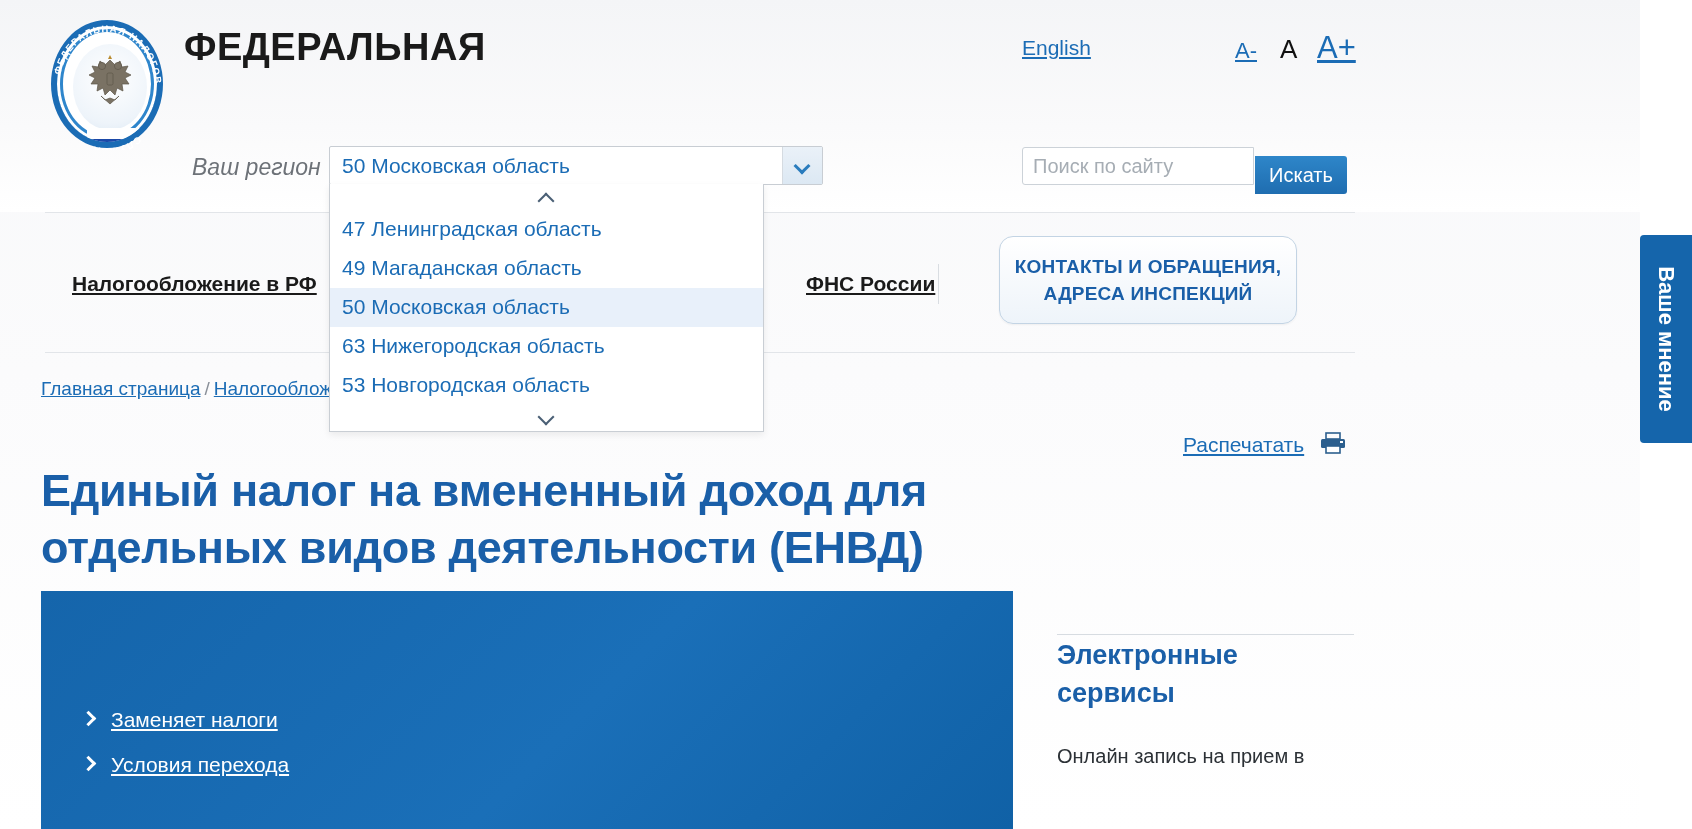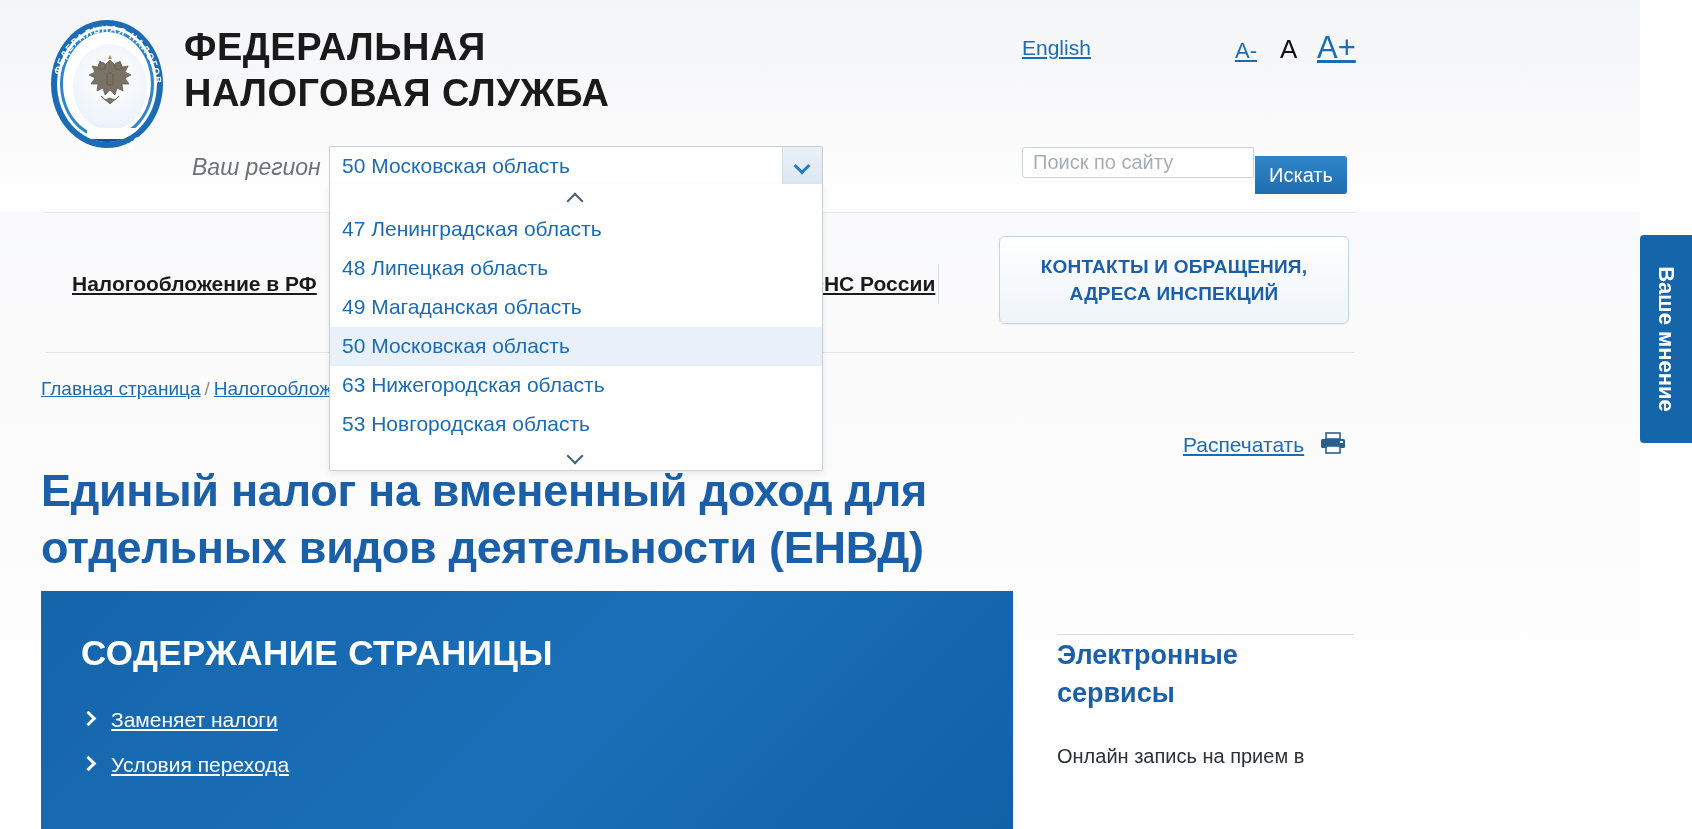--- a/index.html
+++ b/index.html
@@ -159,21 +159,21 @@
     width: 9px; height: 9px;
     border-right: 3px solid #2a7cbd;
     border-bottom: 3px solid #2a7cbd;
     transform: rotate(45deg);
   }
 
   
   .dropdown {
     position: absolute;
     left: 329px; top: 184px;
-    width: 494px;
+    width: 435px;
     background: #ffffff;
     border: 1px solid #c9ced4;
     border-top: none;
     z-index: 50;
     box-shadow: 0 3px 7px rgba(0,0,0,0.07);
   }
   .dd-scroll-up, .dd-scroll-down {
     height: 26px;
     position: relative;
     cursor: pointer;
@@ -205,21 +205,21 @@
     line-height: 28px;
     cursor: pointer;
     white-space: nowrap;
   }
   .dd-item.selected { background: #e8f0fa; }
 
   
   .search-input {
     position: absolute;
     left: 1022px; top: 147px;
-    width: 232px; height: 31px;
+    width: 232px; height: 38px;
     border: 1px solid #ccd2d8;
     border-radius: 3px 0 0 3px;
     background: #ffffff;
     font-size: 20px;
     color: #333;
     padding: 12px 10px;
     outline: none;
     font-family: "Liberation Sans", sans-serif;
   }
   .search-input::placeholder { color: #a6adb4; }
@@ -264,24 +264,24 @@
   .nav-divider {
     position: absolute;
     left: 938px; top: 264px;
     width: 1px; height: 40px;
     background: #d9dde2;
   }
 
   .contacts-btn {
     position: absolute;
     left: 999px; top: 236px;
-    width: 350px; height: 88px;
+    width: 298px; height: 88px;
     background: linear-gradient(180deg,#ffffff 0%, #eef4fa 100%);
     border: 1px solid #c3d4e4;
-    border-radius: 6px;
+    border-radius: 14px;
     box-shadow: 0 1px 2px rgba(0,0,0,0.05);
     cursor: pointer;
   }
   .contacts-btn span {
     display: block;
     text-align: center;
     color: #1a5fa8;
     font-weight: bold;
     font-size: 19px;
     line-height: 27px;
@@ -463,21 +463,20 @@
           <textPath href="#arcTop" startOffset="8%">ФЕДЕРАЛЬНАЯ  НАЛОГОВАЯ</textPath>
         </text>
         <text font-size="9.5" font-family="Liberation Sans, sans-serif" fill="#ffffff" font-weight="bold" letter-spacing="1.2">
           <textPath href="#arcBot" startOffset="30%">СЛУЖБА</textPath>
         </text>
       </svg>
     </div>
 
     <div class="brand">
       <div>ФЕДЕРАЛЬНАЯ</div>
-      <div>НАЛОГОВАЯ СЛУЖБА</div>
     </div>
 
     <div class="english">English</div>
 
     <div class="fontsize">
       <span class="fs-a-minus">A-</span>
       <span class="fs-a">A</span>
       <span class="fs-a-plus">A+</span>
     </div>
 
@@ -515,38 +514,36 @@
   <div class="print-icon">
     <svg width="26" height="22" viewBox="0 0 26 22" aria-hidden="true">
       <rect x="6" y="1" width="14" height="6" fill="none" stroke="#2c5f8e" stroke-width="1.6"></rect>
       <rect x="1" y="7" width="24" height="9" rx="1.5" fill="#2c5f8e"></rect>
       <rect x="6" y="14" width="14" height="7" fill="#ffffff" stroke="#2c5f8e" stroke-width="1.6"></rect>
       <rect x="20" y="9" width="3" height="2" fill="#ffffff"></rect>
     </svg>
   </div>
 
   <div class="toc-box">
-    <div class="toc-title">СОДЕРЖАНИЕ СТРАНИЦЫ</div>
     <div class="toc-list">
       <div class="toc-li">Заменяет налоги</div>
       <div class="toc-li">Условия перехода</div>
     </div>
   </div>
 
   <div class="rc-rule"></div>
   <div class="rc-title">
     <div>Электронные</div>
     <div>сервисы</div>
   </div>
   <div class="rc-text">Онлайн запись на прием в</div>
 
   <div class="dropdown">
     <div class="dd-scroll-up"></div>
     <div class="dd-item">47 Ленинградская область</div>
-    <div class="dd-item">48 Липецкая область</div>
     <div class="dd-item">49 Магаданская область</div>
     <div class="dd-item selected">50 Московская область</div>
     <div class="dd-item">63 Нижегородская область</div>
     <div class="dd-item">53 Новгородская область</div>
     <div class="dd-scroll-down"></div>
   </div>
 
   <div class="right-gap"></div>
   <div class="feedback">
     <span>Ваше мнение</span>

